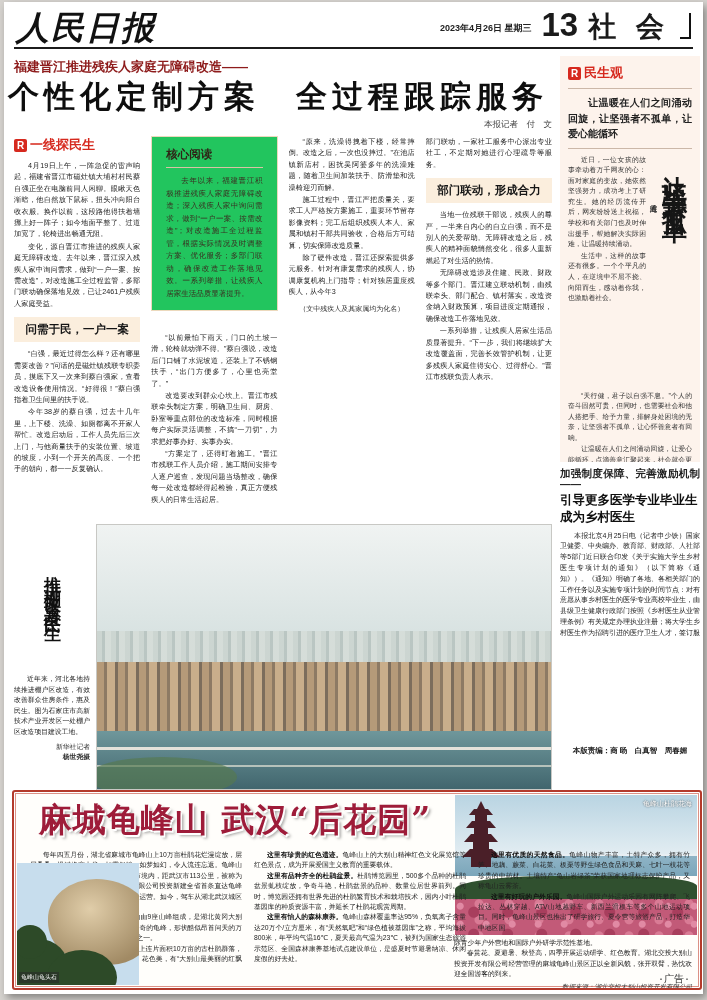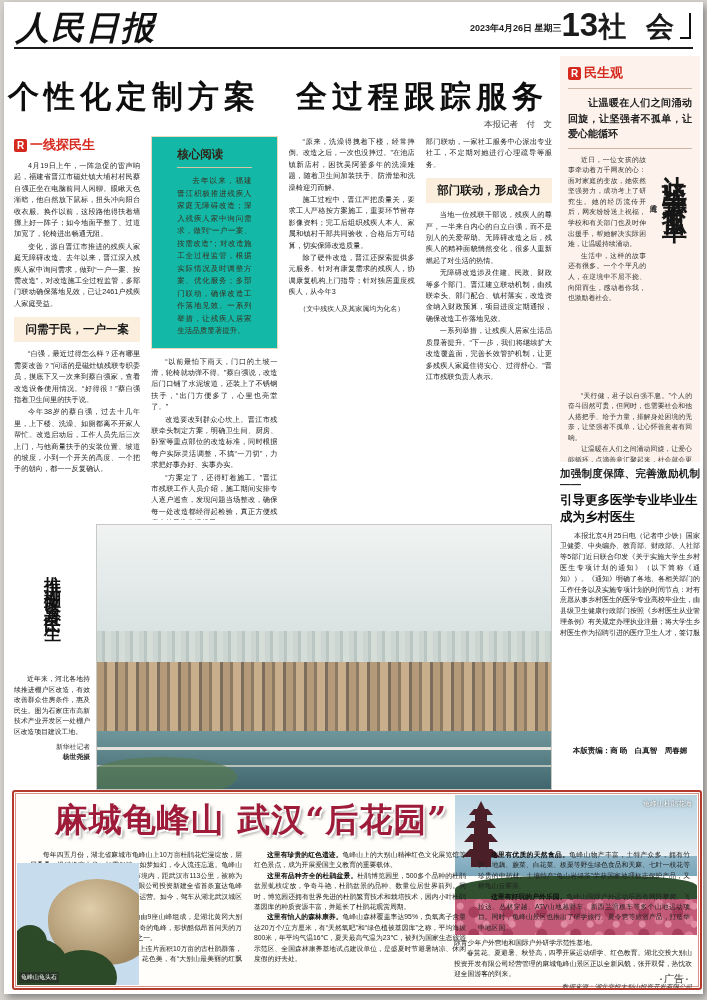--- a/index.html
+++ b/index.html
@@ -4,42 +4,42 @@
 <style>
   html,body{margin:0;padding:0;}
   body{width:707px;height:1000px;position:relative;background:#d6d3cf;
        font-family:"Liberation Sans","DejaVu Sans",sans-serif;color:#1a1a1a;}
   .page{position:absolute;left:4px;top:2px;width:699px;height:992px;background:#ffffff;
         box-shadow:3px 4px 8px rgba(0,0,0,.38);overflow:hidden;}
 
   
   .masthead{position:absolute;left:12px;top:4px;font-family:"DejaVu Serif",serif;
             font-weight:bold;font-style:italic;font-size:33px;letter-spacing:2px;color:#111;}
-  .hdr-right{position:absolute;right:12px;top:6px;display:flex;align-items:flex-end;}
+  .hdr-right{position:absolute;right:12px;top:6px;display:flex;align-items:flex-end;gap:10px;}
   .hdr-date{font-size:9px;font-weight:bold;color:#222;padding-bottom:6px;}
   .hdr-pageno{font-size:33px;font-weight:bold;line-height:1;}
   .hdr-section{font-size:28px;font-weight:bold;line-height:1.05;letter-spacing:6px;}
   .hdr-bracket{width:9px;height:24px;border-right:2.5px solid #111;border-bottom:2.5px solid #111;margin-bottom:2px;}
   .hdr-rule{position:absolute;left:10px;right:10px;top:45px;height:2px;background:#1c1c1c;}
 
   
   .kicker{position:absolute;left:10px;top:56px;font-size:13px;font-weight:bold;color:#8e1c1c;}
   .headline{position:absolute;left:0;top:74px;width:548px;text-align:center;
             font-size:31px;font-weight:bold;letter-spacing:5px;color:#0e0e0e;}
   .byline{position:absolute;left:0;top:117px;width:548px;text-align:right;font-size:8.5px;color:#444;}
 
   .cols{position:absolute;left:10px;top:134px;width:538px;height:384px;display:flex;gap:11px;overflow:hidden;}
   .col{flex:1;overflow:hidden;}
   .tag{color:#d6291e;font-weight:bold;font-size:13px;margin:0 0 6px;display:flex;align-items:center;gap:3px;}
   .rbox{display:inline-block;width:13px;height:13px;background:#d6291e;color:#fff;font-size:10px;
         line-height:13px;text-align:center;border-radius:2px;font-weight:bold;}
   .t p{font-size:7.2px;line-height:11.4px;text-align:justify;text-indent:14px;color:#222;margin:0 0 1px;}
   .subhead{background:#fbeedd;text-align:center;font-weight:bold;font-size:11.5px;
            padding:5px 2px;margin:8px 0 6px;color:#151515;}
-  .core{background:#14b8a6;border:1px solid #ecd9bd;padding:10px 25px;margin-bottom:7px;}
+  .core{background:#22c55e;border:1px solid #ecd9bd;padding:10px 14px;margin-bottom:21px;}
   .core h4{margin:0 0 7px;font-size:11.5px;color:#2f2417;border-bottom:1px solid #d9c3a4;padding-bottom:5px;}
   .core p{font-size:7.5px;line-height:12.5px;text-align:justify;text-indent:15px;color:#3a2e20;margin:0;}
   .endnote{font-size:7px;color:#333;text-align:center;margin-top:6px;}
 
   
   .msg{position:absolute;left:556px;top:54px;width:140px;height:406px;background:#fdf3ec;
        padding:8px;box-sizing:border-box;overflow:hidden;}
   .msg .rule{border-top:1px solid #cbb7a8;margin:6px 0;}
   .standfirst{font-size:10px;font-weight:bold;line-height:15.5px;color:#222;text-indent:20px;text-align:justify;}
   .msg-row{display:flex;margin-top:4px;}
@@ -77,21 +77,21 @@
   .v-title{writing-mode:vertical-lr;font-size:17px;font-weight:bold;letter-spacing:7px;
            line-height:36px;height:102px;margin:2px auto 10px;color:#101010;}
   .shanty p{font-size:6.8px;line-height:10.6px;text-align:justify;text-indent:13px;color:#222;margin:0;}
   .credit{text-align:right;font-size:6.8px;color:#333;margin-top:4px;line-height:10px;}
   .credit b{font-weight:bold;}
 
   
   .ad{position:absolute;left:8px;top:788px;width:690px;height:200px;background:#fffefb;
       border:2.5px solid #b43a2b;border-radius:3px;box-sizing:border-box;
       box-shadow:inset 0 0 0 1px #fff,inset 0 0 0 2px #dc9186;overflow:hidden;}
-  .ad-headline{position:absolute;left:18px;top:6px;width:438px;text-align:center;
+  .ad-headline{position:absolute;left:2px;top:6px;width:438px;text-align:center;
                font-family:"DejaVu Serif",serif;font-size:33px;font-weight:900;color:#9e1c39;
                letter-spacing:1px;text-shadow:1.5px 1.5px 0 #fff,3px 3px 3px rgba(0,0,0,.35);}
   .ad-text{position:absolute;left:16px;top:58px;width:436px;height:134px;column-count:2;column-gap:12px;column-fill:auto;}
   .ad-text p,.ad-rt p{font-size:6.8px;line-height:10.4px;text-align:justify;text-indent:13px;color:#222;margin:0;}
   .ad-text b,.ad-rt b{font-weight:bold;color:#111;}
   .ad-rt{position:absolute;right:8px;top:146px;width:238px;}
   .ad-source{font-size:6.5px;font-style:italic;text-align:right;color:#333;margin-top:3px;}
   .ad-mark{position:absolute;right:10px;bottom:2px;font-size:10px;color:#333;font-family:Liberation Mono, monospace;}
 
   .ad-photo{position:absolute;right:3px;top:3px;width:242px;height:140px;overflow:hidden;}
@@ -120,20 +120,21 @@
 
   <div class="masthead">人民日报</div>
   <div class="hdr-right">
     <span class="hdr-date">2023年4月26日 星期三</span>
     <span class="hdr-pageno">13</span>
     <span class="hdr-section">社 会</span>
     <span class="hdr-bracket"></span>
   </div>
   <div class="hdr-rule"></div>
 
+  <div class="kicker">福建晋江推进残疾人家庭无障碍改造——</div>
   <div class="headline">个性化定制方案　全过程跟踪服务</div>
   <div class="byline">本报记者　付　文</div>
 
   <div class="cols">
     <div class="col t">
       <div class="tag">
         <span class="rbox">R</span>
         <span>一线探民生</span>
       </div>
       <p>4月19日上午，一阵急促的雷声响起，福建省晋江市磁灶镇大埔村村民蔡自强正坐在电脑前同人闲聊。眼瞅天色渐暗，他自然放下鼠标，扭头冲向阳台收衣服。换作以前，这段路他得扶着墙挪上好一阵子；如今地面平整了、过道加宽了，轮椅进出畅通无阻。</p>

